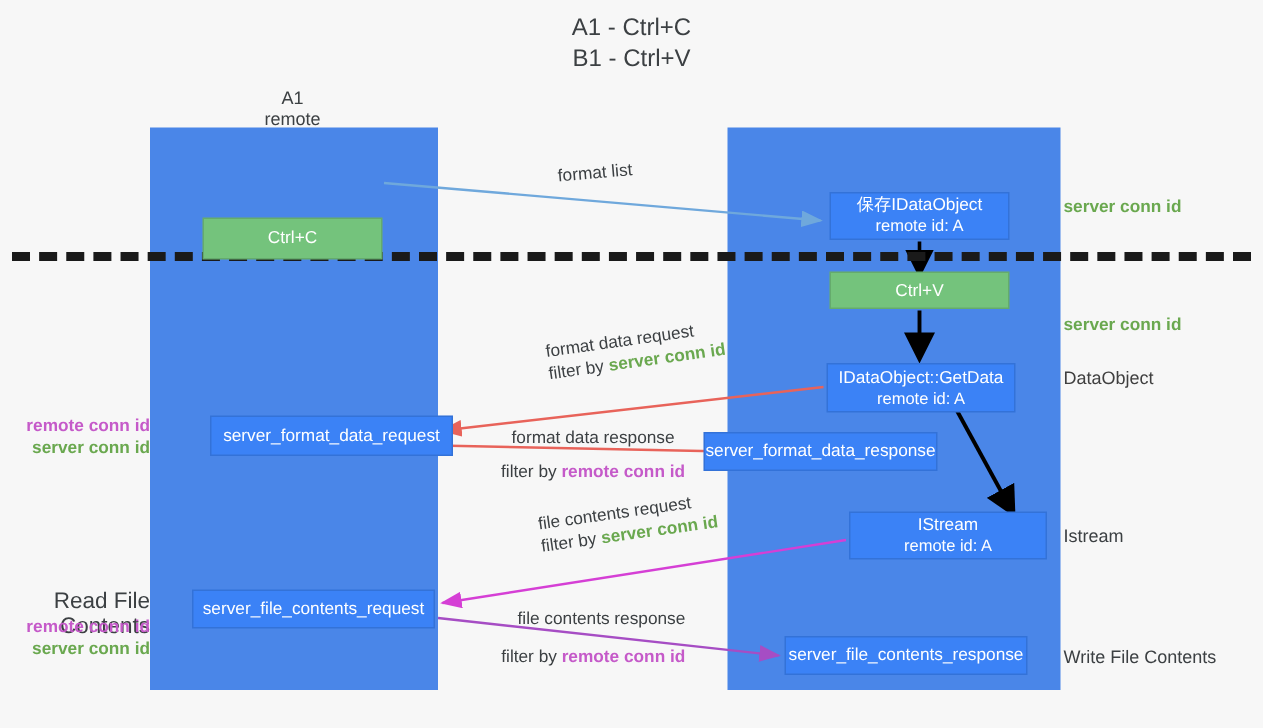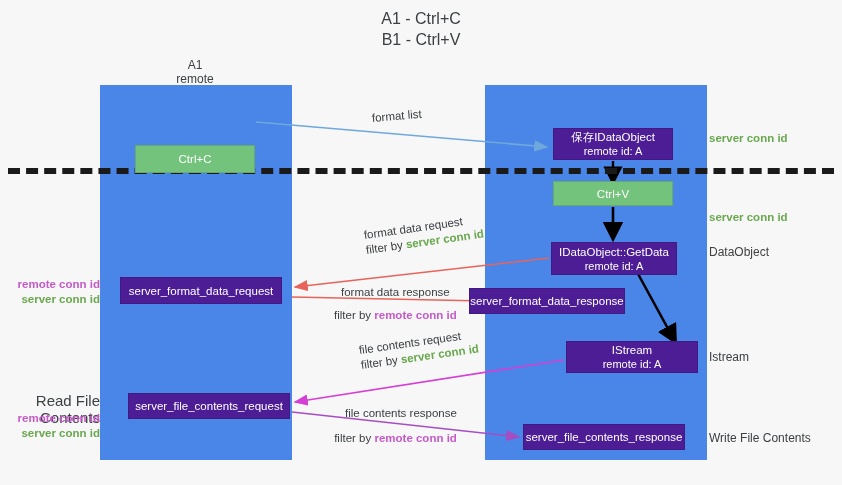--- a/index.html
+++ b/index.html
@@ -61,28 +61,28 @@
     flex-direction: column;
     align-items: center;
     justify-content: center;
     text-align: center;
     color: #ffffff;
     font-size: 11.5px;
     line-height: 14px;
     border: 1px solid rgba(0,0,0,0.12);
   }
   .node.green { background: #74c37c; }
-  .node.orange { background: #4c1d95; }
+  .node.orange { background: #3b82f6; }
   .node .sub { font-size: 11px; line-height: 14px; }
 
   #n-ctrlc       { left: 135px; top: 105px; width: 120px; height: 28px; margin-top: 40px; }
   #n-save-ido    { left: 553px; top: 128px; width: 120px; height: 32px; }
   #n-ctrlv       { left: 553px; top: 181px; width: 120px; height: 25px; }
   #n-getdata     { left: 551px; top: 242px; width: 126px; height: 33px; }
-  #n-fmt-req     { left: 120px; top: 277px; width: 162px; height: 27px; }
+  #n-fmt-req     { left: 140px; top: 277px; width: 162px; height: 27px; }
   #n-fmt-resp    { left: 469px; top: 288px; width: 156px; height: 26px; }
   #n-istream     { left: 566px; top: 341px; width: 132px; height: 32px; }
   #n-file-req    { left: 128px; top: 393px; width: 162px; height: 26px; }
   #n-file-resp   { left: 523px; top: 424px; width: 162px; height: 26px; }
 
   
   .side-note {
     font-size: 11.5px;
     line-height: 15px;
   }

